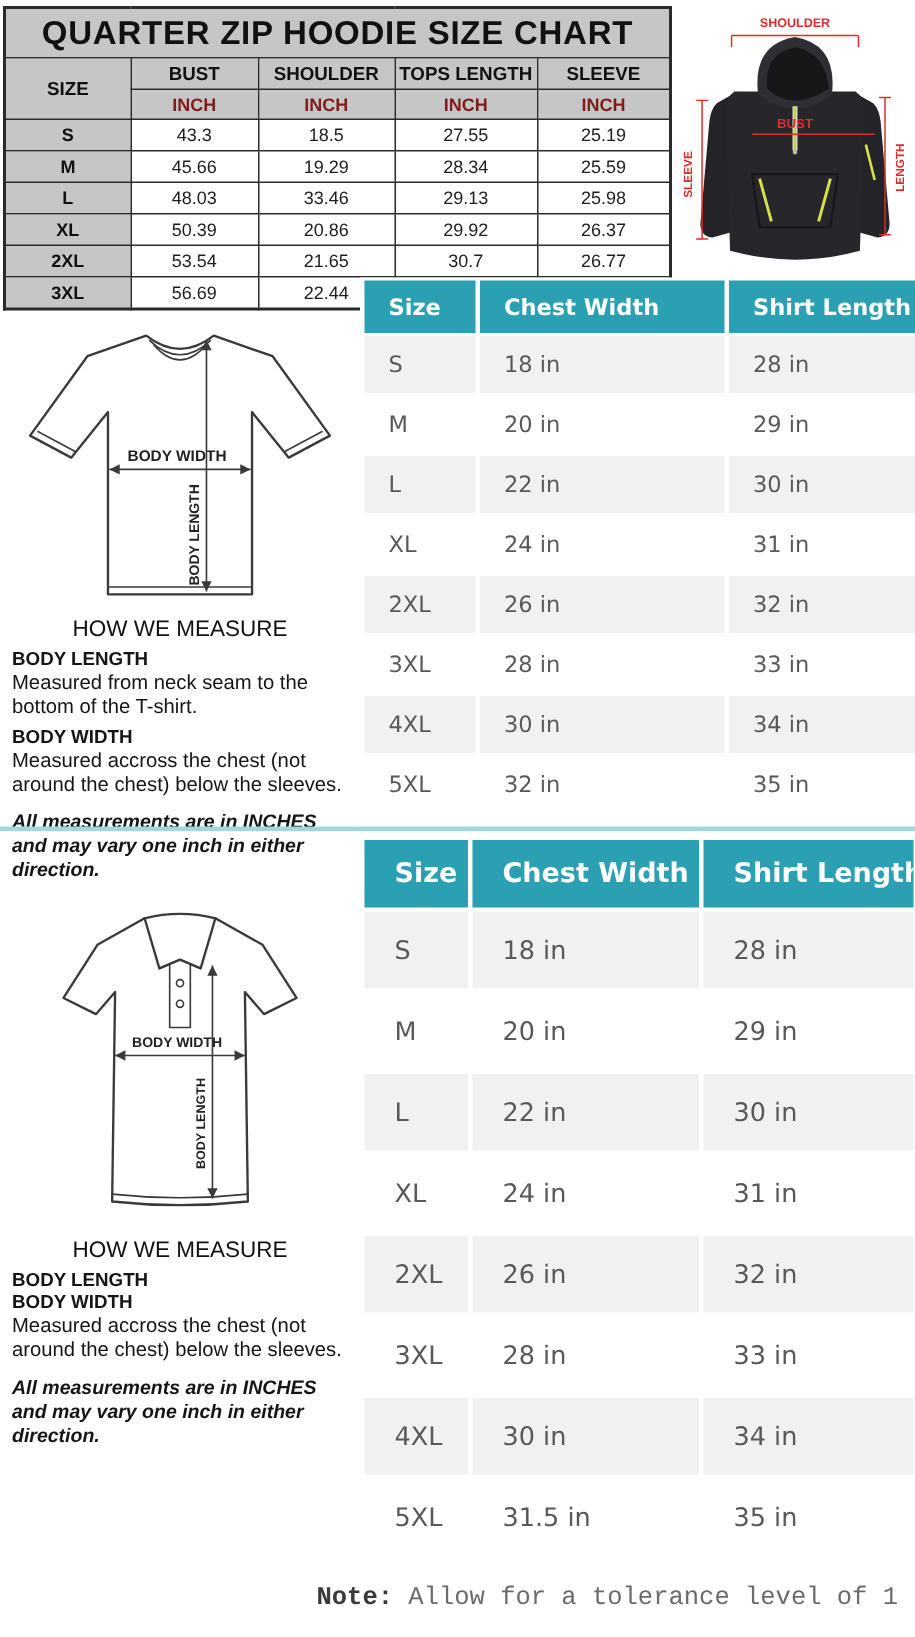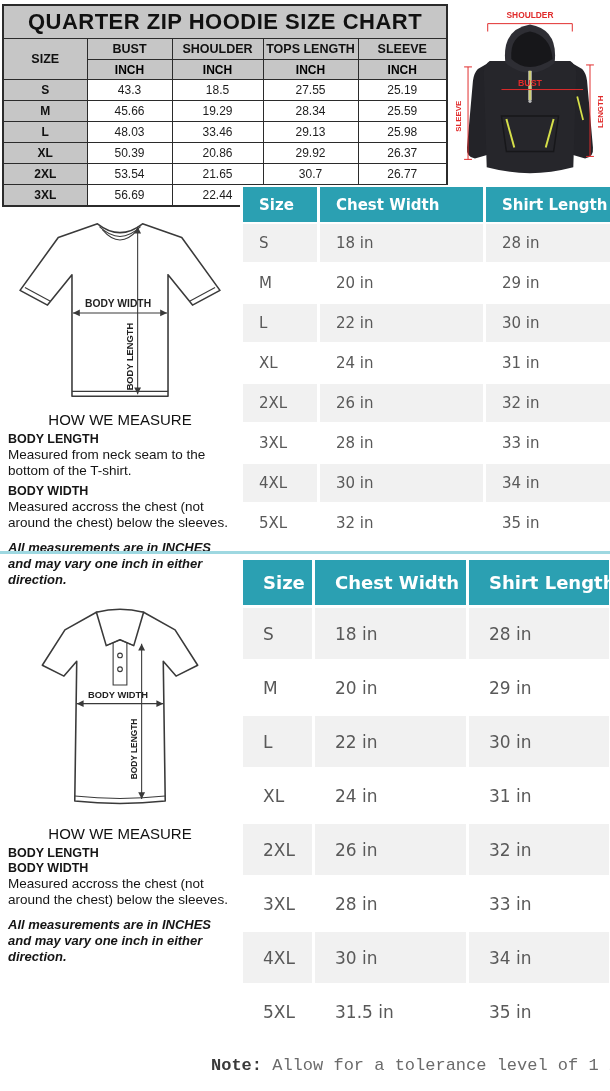--- a/index.html
+++ b/index.html
@@ -5,21 +5,21 @@
   html,body { margin:0; padding:0; background:#fff; }
   .page { position:relative; width:610px; height:1091px; background:#ffffff;
           font-family:"Liberation Sans", sans-serif; overflow:hidden; }
 
   
   .hoodie-table { position:absolute; left:2px; top:4px; width:446px;
                   border-collapse:collapse; border:2px solid #2b2b2b; table-layout:fixed; }
   .hoodie-table td { border:1px solid #2b2b2b; text-align:center; overflow:hidden; white-space:nowrap; }
   .ht-title  { background:#c6c6c6; font-weight:bold; font-size:22px; color:#111; height:30px; letter-spacing:0.5px; }
   .ht-head   { background:#c6c6c6; font-weight:bold; font-size:12.5px; color:#111; height:18px; }
-  .ht-inch   { background:#c6c6c6; font-weight:bold; font-size:12px; color:#000000; height:17px; }
+  .ht-inch   { background:#c6c6c6; font-weight:bold; font-size:12px; color:#7f1d1d; height:17px; }
   .ht-size   { background:#c6c6c6; font-weight:bold; font-size:12px; color:#111; }
   .ht-val    { background:#ffffff; font-size:12px; color:#1d1d1d; height:18px; }
 
   
   .hoodie-figure { position:absolute; left:450px; top:2px; width:160px; height:180px; }
 
   
   .heading { position:absolute; left:0; width:240px; text-align:center; font-weight:bold;
              color:#0e0e0e; letter-spacing:-0.5px; }
   #tshirt-heading { top:183px; font-size:27px; }

